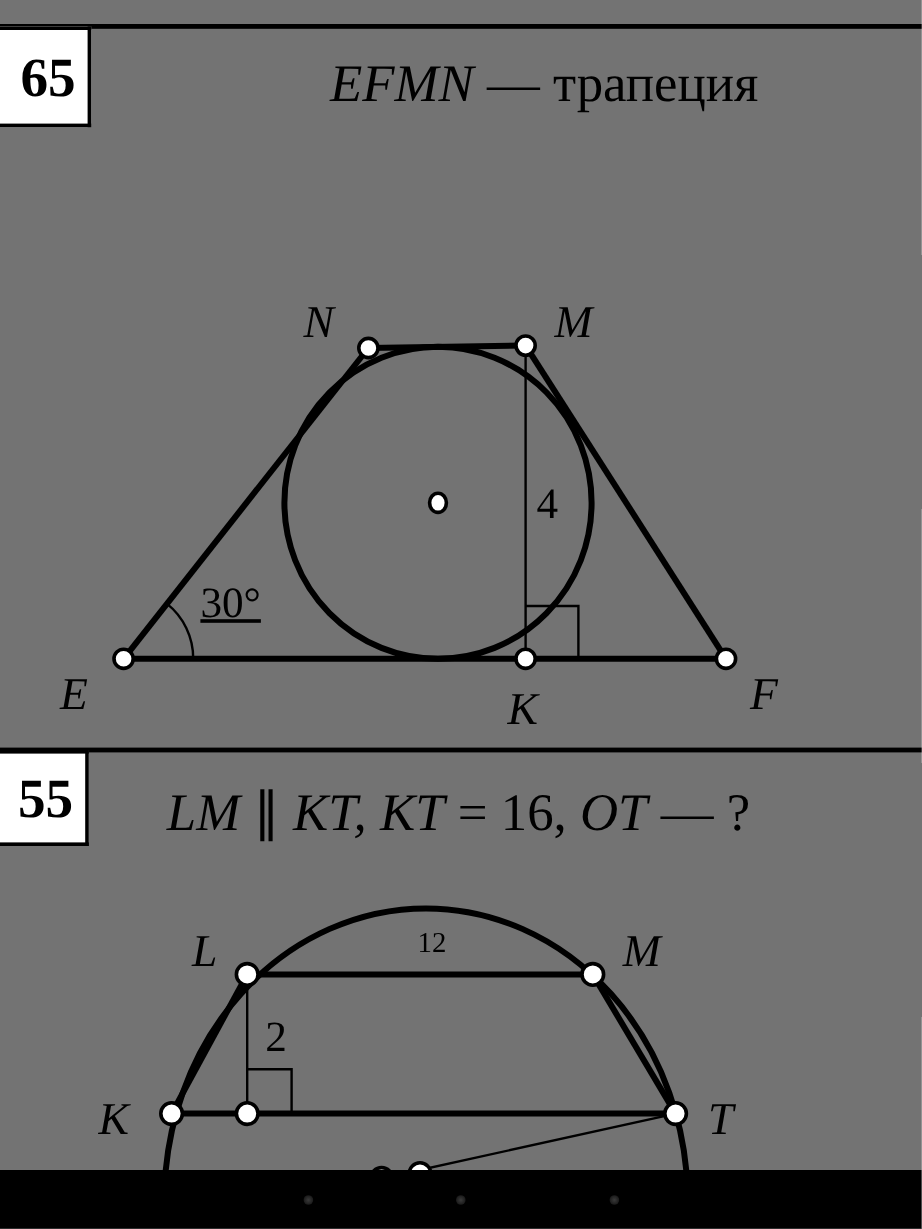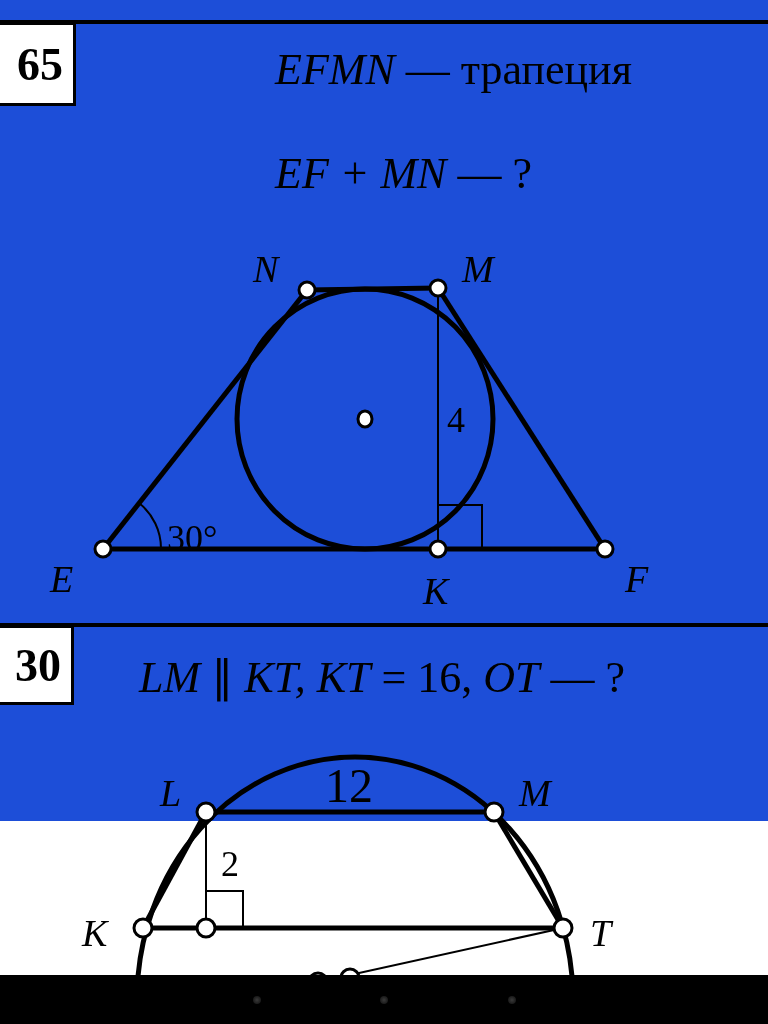--- a/index.html
+++ b/index.html
@@ -1,21 +1,21 @@
 <!DOCTYPE html>
 <html><head>
 <meta charset="utf-8">
 <style>
   html, body { margin: 0; padding: 0; }
   body {
     width: 768px; height: 1024px; overflow: hidden; position: relative;
     background: #ffffff; color: #000;
     font-family: "DejaVu Serif", "Liberation Serif", serif;
   }
-  .page { position: absolute; left: 0; top: 0; width: 768px; height: 821px; background: #1d4ed8; }
+  .page { position: absolute; left: 0; top: 0; width: 768px; height: 975px; background: #737373; }
   .rule { position: absolute; left: 0; width: 768px; height: 4px; background: #000; }
   .numbox {
     position: absolute; left: -4px; border: 3px solid #000; border-left: none;
     background: #fff; display: flex; align-items: center; justify-content: flex-end;
     padding-right: 10px; box-sizing: border-box;
     font-family: "Liberation Serif", serif; font-weight: bold; font-size: 46px;
   }
   .cond {
     position: absolute; font-family: "Liberation Serif", serif; font-size: 44px; line-height: 52px;
     white-space: nowrap;
@@ -37,23 +37,20 @@
 <div class="page">
 
   <div class="rule" style="top:20px;"></div>
   <div class="numbox" style="top:22px; width:80px; height:84px;">
     <span>65</span>
   </div>
 
   <div class="cond" style="left:275px; top:44px;">
     <span class="it">EFMN</span><span class="rm"> — </span><span class="rm">трапеция</span>
   </div>
-  <div class="cond" style="left:275px; top:148px;">
-    <span class="it">EF + MN</span><span class="rm"> — </span><span class="rm">?</span>
-  </div>
 
   <svg class="fig" width="768" height="975" viewBox="0 0 768 975">
     <g fill="none" stroke="#000">
 
       <ellipse cx="365" cy="419" rx="128" ry="130" stroke-width="5"></ellipse>
 
       <line x1="103" y1="549" x2="605" y2="549" stroke-width="5"></line>
       <line x1="103" y1="549" x2="307" y2="290" stroke-width="5"></line>
       <line x1="307" y1="290" x2="438" y2="288" stroke-width="5"></line>
       <line x1="438" y1="288" x2="605" y2="549" stroke-width="5"></line>
@@ -72,26 +69,26 @@
       <circle cx="438" cy="549" r="8"></circle>
       <ellipse cx="365" cy="419" rx="7" ry="8"></ellipse>
     </g>
   </svg>
 
   <div class="cond it" style="position:absolute; left:253px; top:246px; font-size:38px; line-height:46px; font-style:italic;">N</div>
   <div class="cond it" style="position:absolute; left:462px; top:246px; font-size:38px; line-height:46px; font-style:italic;">M</div>
   <div class="cond it" style="position:absolute; left:50px; top:556px; font-size:38px; line-height:46px; font-style:italic;">E</div>
   <div class="cond it" style="position:absolute; left:625px; top:556px; font-size:38px; line-height:46px; font-style:italic;">F</div>
   <div class="cond it" style="position:absolute; left:423px; top:568px; font-size:38px; line-height:46px; font-style:italic;">K</div>
-  <div class="cond" style="position:absolute; left:167px; top:516px; font-size:36px; line-height:44px;">30°</div>
+  <div class="cond" style="position:absolute; left:167px; top:480px; font-size:36px; line-height:44px;text-decoration:underline;">30°</div>
   <div class="cond" style="position:absolute; left:447px; top:398px; font-size:36px; line-height:44px;">4</div>
 
   <div class="rule" style="top:623px;"></div>
   <div class="numbox" style="top:625px; width:78px; height:80px;">
-    <span>30</span>
+    <span>55</span>
   </div>
 
   <div class="cond" style="left:108px; top:652px;margin-left:31px;">
     <span class="it">LM</span><span class="rm"> ∥ </span><span class="it">KT, KT</span><span class="rm"> = 16, </span><span class="it">OT</span><span class="rm"> — </span><span class="rm">?</span>
   </div>
 
   <svg class="fig" width="768" height="975" viewBox="0 0 768 975">
     <g fill="none" stroke="#000">
 
       <ellipse cx="355" cy="1000" rx="218" ry="243" stroke-width="5"></ellipse>
@@ -115,21 +112,21 @@
       <circle cx="206" cy="928" r="9"></circle>
       <circle cx="318" cy="982" r="9"></circle>
       <circle cx="350" cy="978" r="9"></circle>
     </g>
   </svg>
 
   <div class="cond" style="position:absolute; left:160px; top:770px; font-size:38px; line-height:46px; font-style:italic;">L</div>
   <div class="cond" style="position:absolute; left:519px; top:770px; font-size:38px; line-height:46px; font-style:italic;">M</div>
   <div class="cond" style="position:absolute; left:82px; top:910px; font-size:38px; line-height:46px; font-style:italic;">K</div>
   <div class="cond" style="position:absolute; left:590px; top:910px; font-size:38px; line-height:46px; font-style:italic;">T</div>
-  <div class="cond" style="position:absolute; left:325px; top:764px; font-size:48px; line-height:44px;">12</div>
+  <div class="cond" style="position:absolute; left:348px; top:764px; font-size:24px; line-height:44px;">12</div>
   <div class="cond" style="position:absolute; left:221px; top:842px; font-size:36px; line-height:44px;">2</div>
 </div>
 
 <div class="navbar">
   <div class="navdot" style="left:253px;"></div>
   <div class="navdot" style="left:380px;"></div>
   <div class="navdot" style="left:508px;"></div>
 </div>
 
 </body></html>

